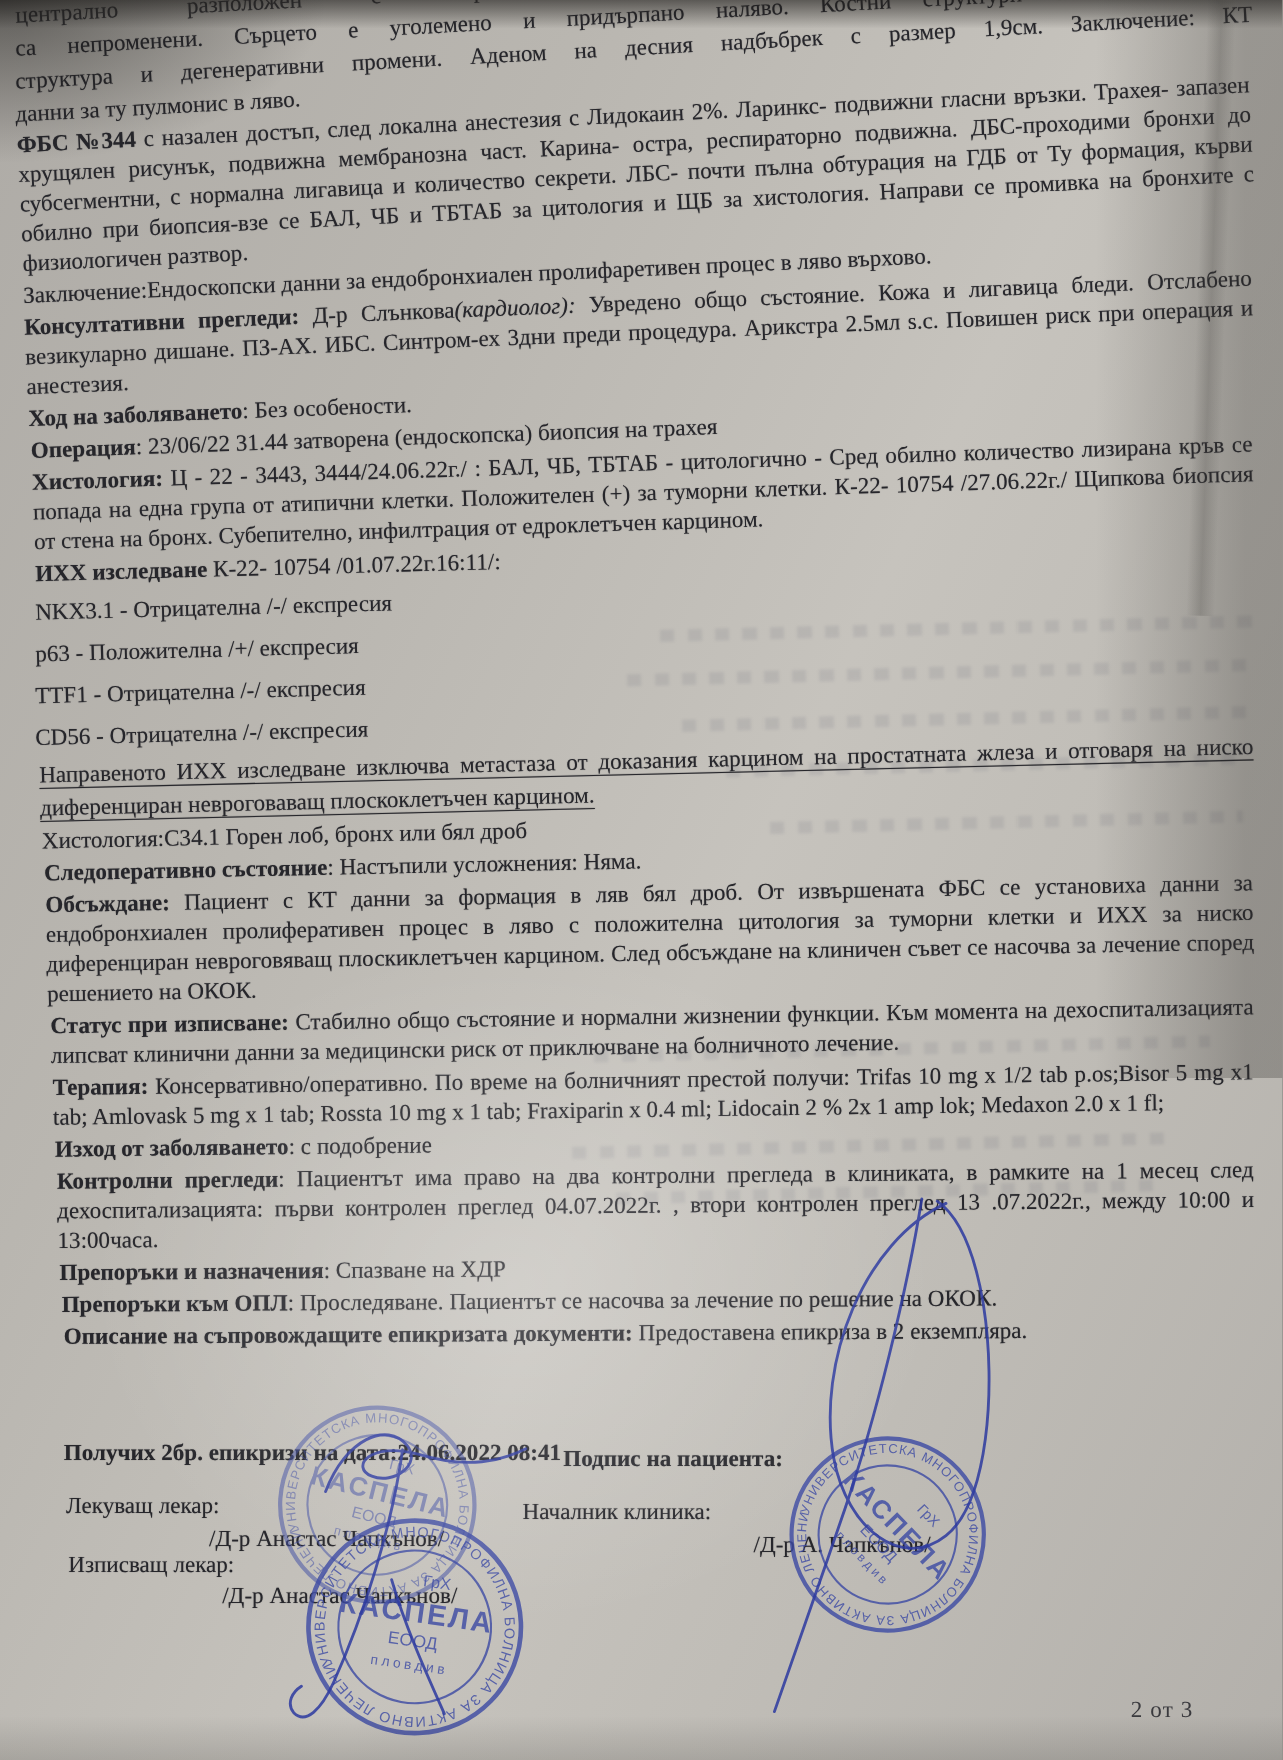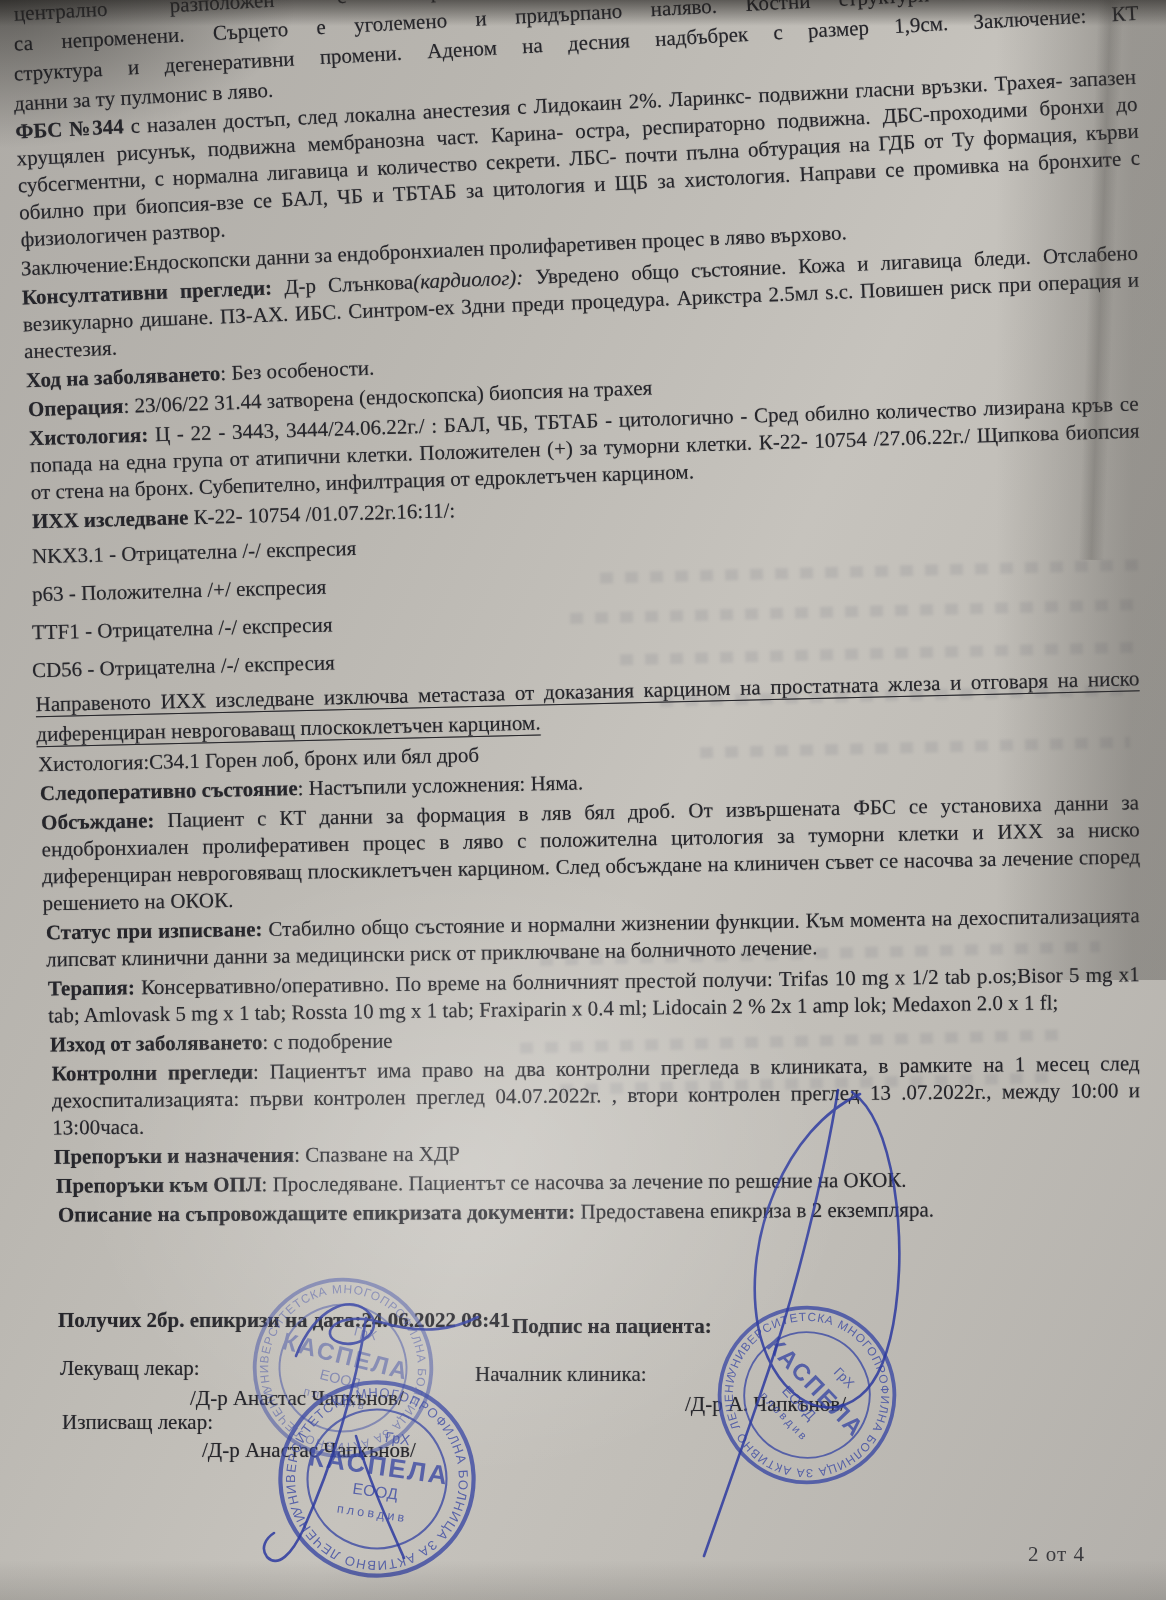--- a/index.html
+++ b/index.html
@@ -179,21 +179,21 @@
   <svg class="pen" width="1166" height="1600" viewBox="0 0 1166 1600">
     <g fill="none" stroke="#2d3aa0" stroke-width="2.6" stroke-linecap="round" opacity=".85">
       <path d="M296,1356 C314,1308 352,1292 370,1314 C384,1331 358,1350 338,1342 C318,1334 336,1310 380,1322 C426,1336 456,1328 478,1317"></path>
       <path d="M366,1318 C356,1390 330,1470 303,1530 C292,1554 278,1568 267,1557 C260,1548 266,1538 274,1533"></path>
       <path d="M356,1436 C368,1478 388,1522 404,1558"></path>
       <path d="M860,1094 C786,1128 742,1238 758,1326 C770,1390 820,1428 860,1396 C898,1366 906,1262 894,1186 C886,1138 872,1106 852,1092"></path>
       <path d="M838,1090 C824,1176 796,1290 768,1372 C746,1436 722,1506 704,1556"></path>
     </g>
   </svg>
 
-  <div class="pageno">2 от 4</div>
+  <div class="pageno">2 от 3</div>
 
   <div class="shade glow"></div>
   <div class="shade shade-top"></div>
   <div class="shade shade-corner"></div>
   <div class="shade shade-right"></div>
   <div class="shade shade-crease"></div>
   <div class="shade shade-bottom"></div>
 </div>
 
 </body></html>

